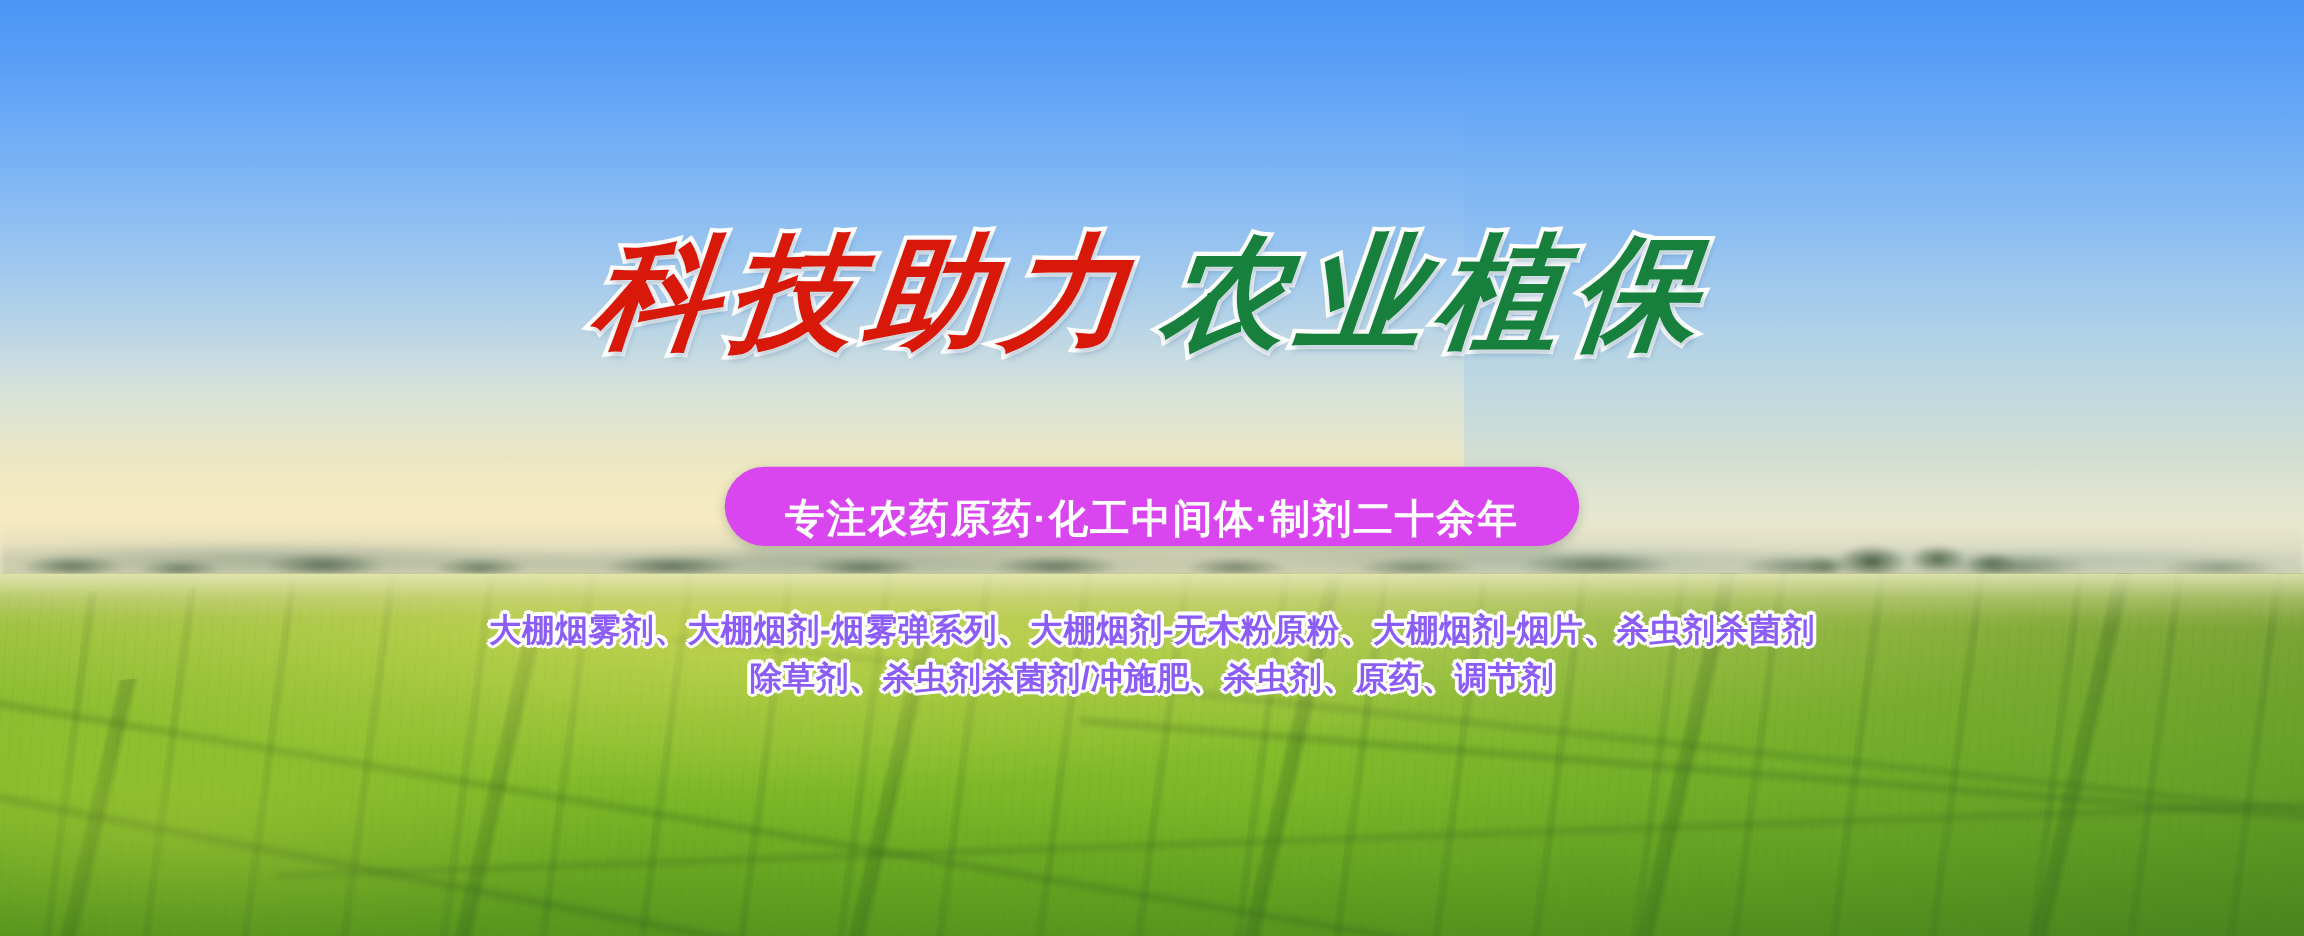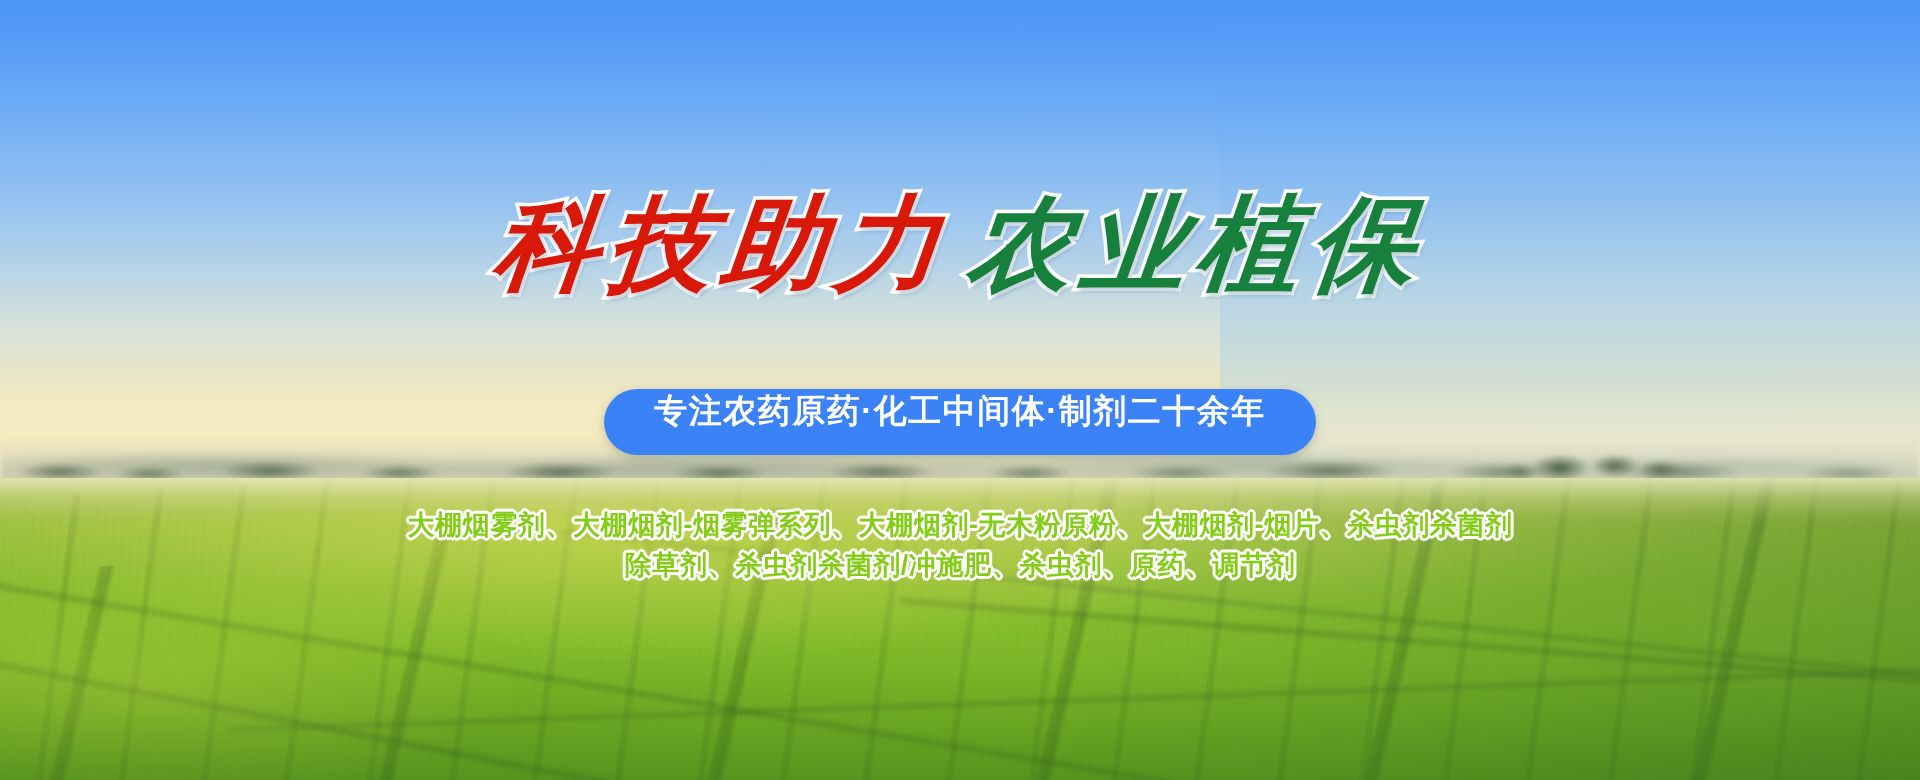--- a/index.html
+++ b/index.html
@@ -288,25 +288,25 @@
   .headline .seg-red  { color: #d8190a; }
   .headline .seg-grn  { color: #17803c; margin-left: 18px; }
 
   
   .badge {
     position: absolute;
     left: 604px;
     top: 389px;
     width: 712px;
     height: 66px;
-    background: #3b82f6;
+    background: #d946ef;
     border-radius: 34px 34px 34px 34px;
     box-shadow: 0 3px 10px rgba(0,50,40,0.22);
     display: flex;
-    align-items: flex-start;
+    align-items: flex-end;
     justify-content: center;
   }
   .badge-text {
     color: #ffffff;
     font-size: 33px;
     font-weight: bold;
     letter-spacing: 1.5px;
     white-space: nowrap;
   }
 
@@ -315,21 +315,21 @@
     position: absolute;
     left: 0;
     top: 505px;
     width: 1920px;
     text-align: center;
   }
   .desc-line {
     display: block;
     font-size: 27px;
     font-weight: bold;
-    color: #84cc16;
+    color: #8b5cf6;
     letter-spacing: 0.6px;
     line-height: 40px;
     white-space: nowrap;
     text-shadow:
       -2px -2px 0 #fff, 0 -2px 0 #fff, 2px -2px 0 #fff,
       -2px  0   0 #fff,               2px  0   0 #fff,
       -2px  2px 0 #fff, 0  2px 0 #fff, 2px  2px 0 #fff,
       -3px  0   0 #fff, 3px 0 0 #fff, 0 3px 0 #fff, 0 -3px 0 #fff;
   }
 </style>

